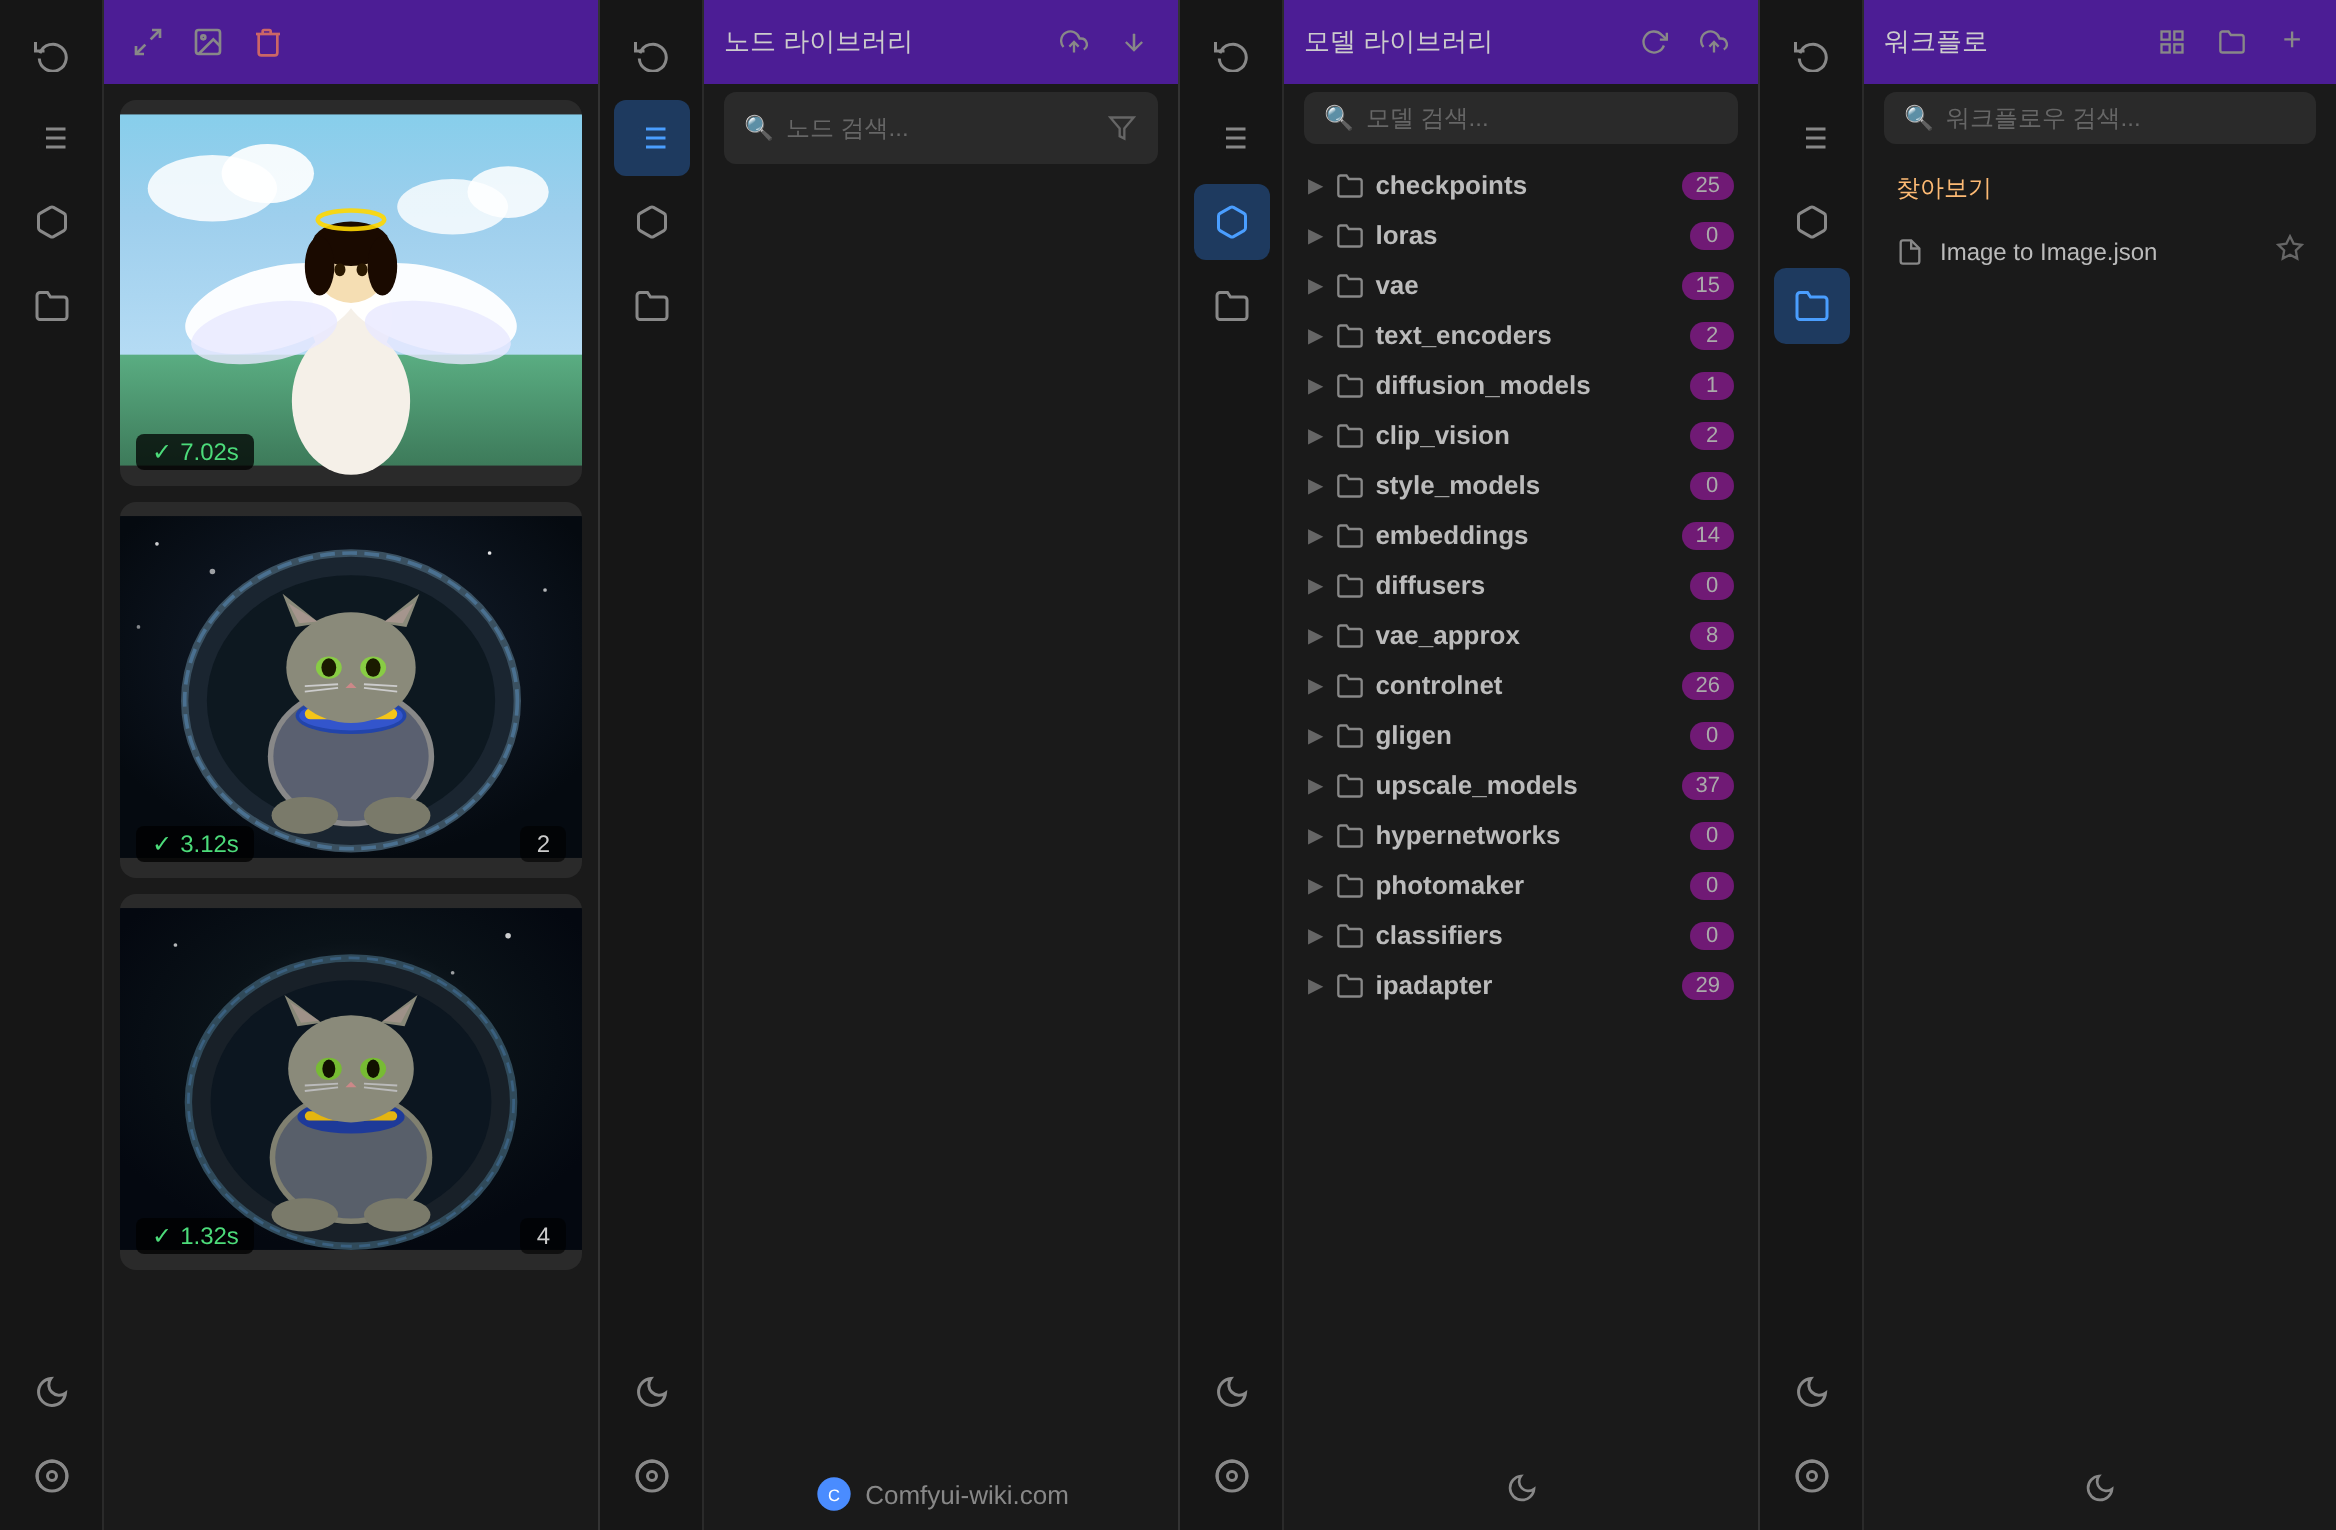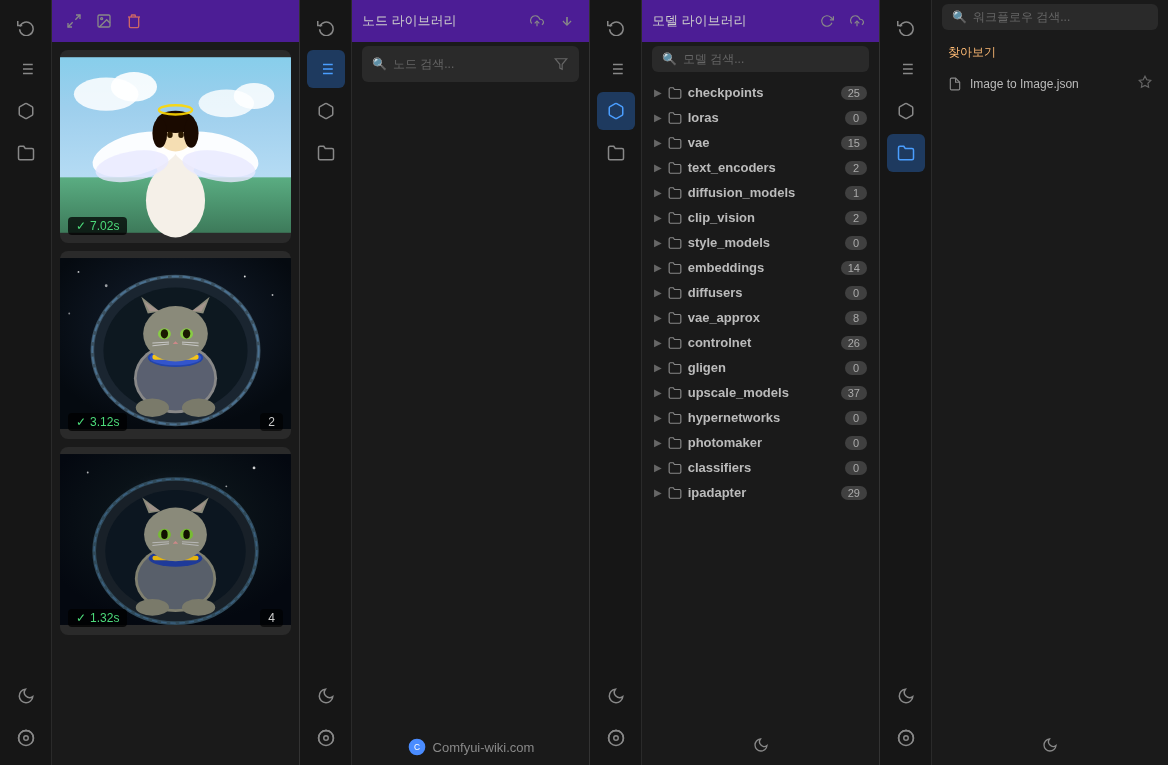--- a/index.html
+++ b/index.html
@@ -132,21 +132,21 @@
       gap: 6px;
       cursor: pointer;
       border-radius: 4px;
       color: #bbb;
       font-size: 13px;
     }
 
     .tree-item .chevron { color: #666; font-size: 10px; }
     .tree-item .label { flex: 1; font-weight: bold; }
     .tree-item .count {
-      background: #404040;
+      background: #701a75;
       color: #aaa;
       border-radius: 10px;
       padding: 1px 7px;
       font-size: 11px;
       min-width: 22px;
       text-align: center;
     }
 
     
     .queue-images {
@@ -822,20 +822,39 @@
     </div>
     <div class="sidebar-icon">
       <svg width="18" height="18" viewBox="0 0 24 24" fill="none" stroke="currentColor" stroke-width="2">
           <circle cx="12" cy="12" r="3"></circle>
           <path d="M19.07 4.93A10 10 0 0 0 4.93 19.07M19.07 19.07A10 10 0 0 0 4.93 4.93"></path>
           <circle cx="12" cy="12" r="10"></circle>
         </svg>
     </div>
   </div>
   <div class="panel-content">
+    <div class="panel-header">
+      <span class="panel-header-title">워크플로</span>
+      <div class="panel-header-icons">
+        <div class="icon-btn">
+          <svg width="14" height="14" viewBox="0 0 24 24" fill="none" stroke="currentColor" stroke-width="2">
+              <rect x="3" y="3" width="7" height="7"></rect>
+              <rect x="14" y="3" width="7" height="7"></rect>
+              <rect x="14" y="14" width="7" height="7"></rect>
+              <rect x="3" y="14" width="7" height="7"></rect>
+            </svg>
+        </div>
+        <div class="icon-btn">
+          <svg width="14" height="14" viewBox="0 0 24 24" fill="none" stroke="currentColor" stroke-width="2">
+              <path d="M22 19a2 2 0 0 1-2 2H4a2 2 0 0 1-2-2V5a2 2 0 0 1 2-2h5l2 3h9a2 2 0 0 1 2 2z"></path>
+            </svg>
+        </div>
+        <div class="icon-btn" style="font-size:16px; color:#888;">+</div>
+      </div>
+    </div>
     <div class="search-bar">
       <span class="search-icon">🔍</span>
       <input type="text" placeholder="워크플로우 검색..." style="">
     </div>
     <div class="tree-list">
       <div class="section-label">찾아보기</div>
       <div class="workflow-item">
         <svg width="14" height="14" viewBox="0 0 24 24" fill="none" stroke="#888" stroke-width="2">
             <path d="M13 2H6a2 2 0 0 0-2 2v16a2 2 0 0 0 2 2h12a2 2 0 0 0 2-2V9z"></path>
             <polyline points="13 2 13 9 20 9"></polyline>

